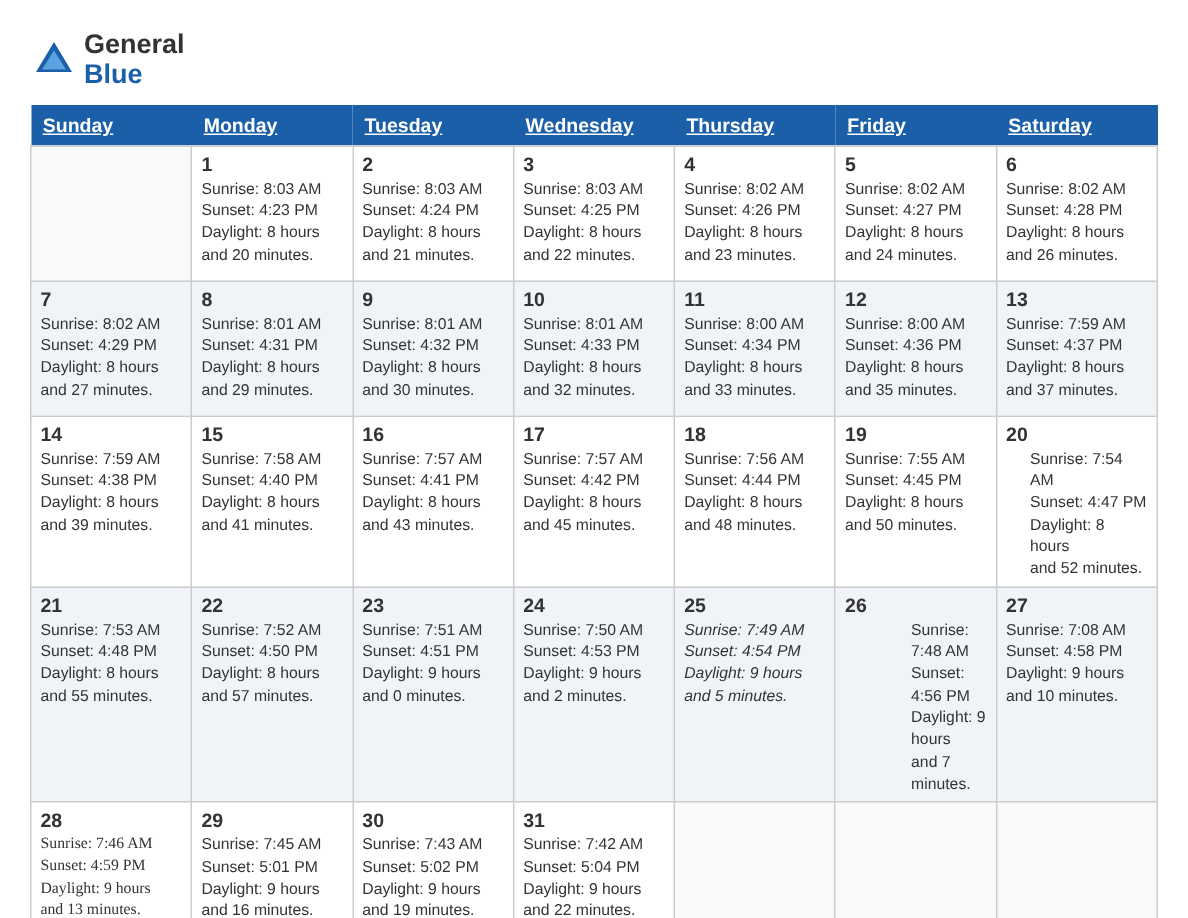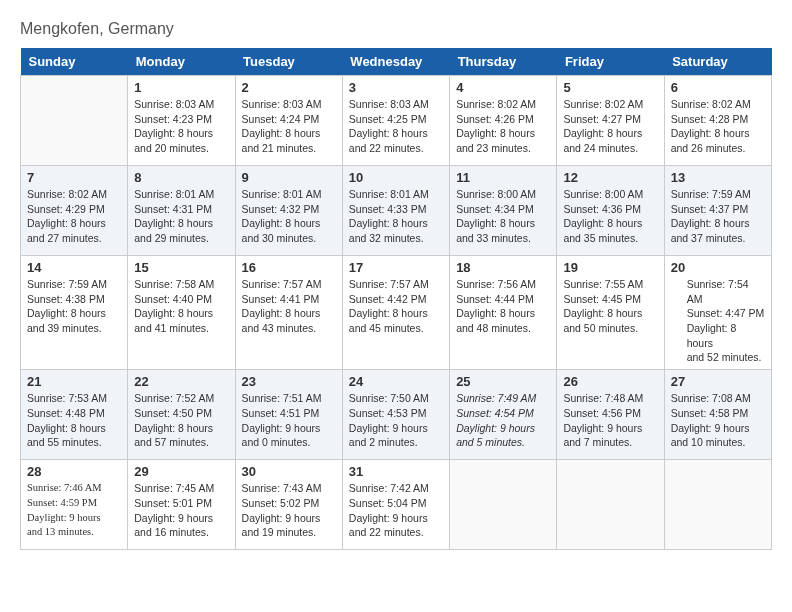--- a/index.html
+++ b/index.html
@@ -57,20 +57,21 @@
       border-collapse: collapse;
       table-layout: fixed;
     }
     .calendar-table th {
       background: #1a5fa8;
       color: #fff;
       text-align: left;
       padding: 6px 8px;
       font-size: 13px;
       font-weight: bold;
+      text-decoration: underline;
     }
     .calendar-table td {
       border: 1px solid #ccc;
       vertical-align: top;
       padding: 4px 6px;
       height: 90px;
       font-size: 11px;
       color: #333;
       background: #fff;
     }
@@ -90,22 +91,31 @@
       color: #333;
     }
     .row-shaded td {
       background: #f0f4f9;
     }
   </style>
 </head>
 <body>
 
 <div class="header-area">
+  <div class="logo">
+    <svg class="logo-icon" viewBox="0 0 40 40">
+      <polygon points="20,5 35,30 5,30" fill="#1a5fa8"></polygon>
+      <polygon points="20,12 30,28 10,28" fill="#5ba3e0"></polygon>
+    </svg>
+    <div class="logo-text">
+      <span class="logo-general">General</span>
+      <span class="logo-blue">Blue</span>
+    </div>
+  </div>
   <div class="title-area">
-    <div class="location-title">Mengkofen, Germany</div>
   </div>
 </div>
 
 <table class="calendar-table">
   <thead>
     <tr>
     <th>Sunday</th>
         <th>Monday</th>
         <th>Tuesday</th>
         <th>Wednesday</th>
@@ -293,21 +303,21 @@
         </td>
         <td>
           <span class="day-number">25</span>
           <div class="cell-info" style="white-space: pre-line; font-style: italic;">Sunrise: 7:49 AM
 Sunset: 4:54 PM
 Daylight: 9 hours
 and 5 minutes.</div>
         </td>
         <td>
           <span class="day-number">26</span>
-          <div class="cell-info" style="white-space: pre-line;">Sunrise: 7:48 AM
+          <div class="cell-info" style="white-space: pre-line; margin-left: 44px;">Sunrise: 7:48 AM
 Sunset: 4:56 PM
 Daylight: 9 hours
 and 7 minutes.</div>
         </td>
         <td>
           <span class="day-number">27</span>
           <div class="cell-info" style="white-space: pre-line;">Sunrise: 7:08 AM
 Sunset: 4:58 PM
 Daylight: 9 hours
 and 10 minutes.</div>

